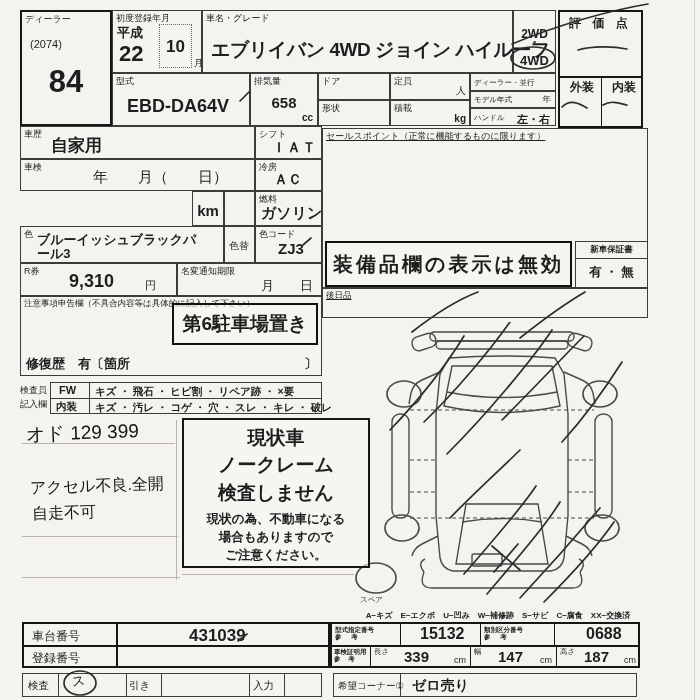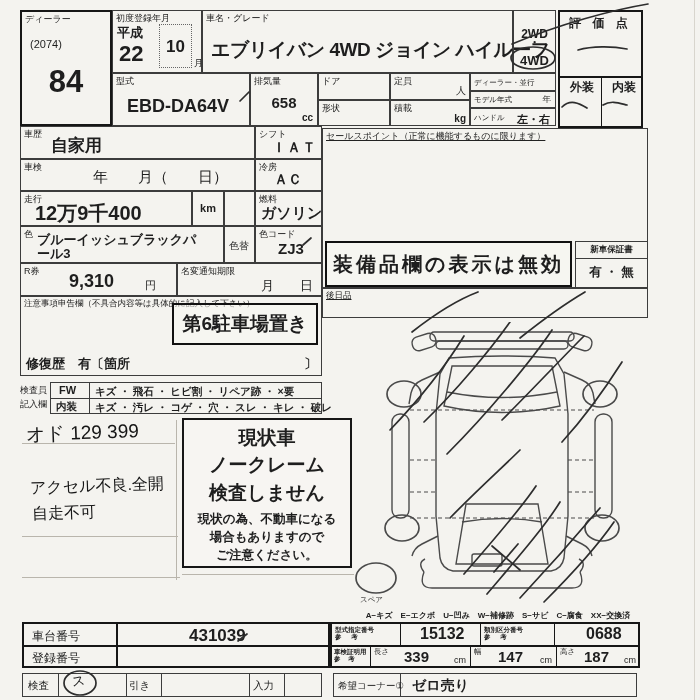--- a/index.html
+++ b/index.html
@@ -102,26 +102,22 @@
 
   <div class="cell" style="left:20px;top:159px;width:235px;height:32px">
     <span class="lbl">車検</span>
     <span class="val" style="top:8px;left:72px;font-size:15px;font-weight:500">年　　月（　　日）</span>
   </div>
   <div class="cell" style="left:255px;top:159px;width:67px;height:32px">
     <span class="lbl">冷房</span>
     <span class="val" style="top:11px;left:18px;font-size:14px">ＡＣ</span>
   </div>
 
-  <div class="cell" style="left:20px;top:191px;width:172px;height:35px">
-    <span class="lbl">走行</span>
-    <span class="val" style="top:8px;left:14px;font-size:20px">12万9千400</span>
-  </div>
   <div class="cell" style="left:192px;top:191px;width:32px;height:35px">
-    <span class="val center" style="top:10px;font-size:11px">km</span>
+    <span class="val center" style="top:10px;font-size:15px">km</span>
   </div>
   <div class="cell" style="left:224px;top:191px;width:31px;height:35px"></div>
   <div class="cell" style="left:255px;top:191px;width:67px;height:35px">
     <span class="lbl">燃料</span>
     <span class="val" style="top:12px;left:5px;font-size:15px">ガソリン</span>
   </div>
 
   <div class="cell" style="left:20px;top:226px;width:204px;height:37px">
     <span class="lbl">色</span>
     <span style="position:absolute;top:6px;left:16px;width:170px;font-size:13px;font-weight:600;line-height:14px">ブルーイッシュブラックパール3</span>
@@ -163,21 +159,21 @@
   </div>
 
   <div class="faint" style="left:22px;top:443px;width:153px;height:1px"></div>
   <div class="faint" style="left:22px;top:536px;width:156px;height:1px"></div>
   <div class="faint" style="left:22px;top:577px;width:158px;height:1px"></div>
   <div class="faint" style="left:176px;top:420px;width:1px;height:160px"></div>
   <div class="hand" style="left:26px;top:420px;font-size:19px">オド 129 399</div>
   <div class="hand" style="left:30px;top:476px;font-size:16px">アクセル不良.全開</div>
   <div class="hand" style="left:32px;top:503px;font-size:16px">自走不可</div>
 
-  <div class="cell thick" style="left:182px;top:418px;width:170px;height:150px;background:rgba(248,247,243,.6);z-index:3">
+  <div class="cell thick" style="left:182px;top:418px;width:188px;height:150px;background:rgba(248,247,243,.6);z-index:3">
     <span class="val center" style="top:5px;font-size:19px;font-weight:700">現状車</span>
     <span class="val center" style="top:32px;font-size:19px;font-weight:700">ノークレーム</span>
     <span class="val center" style="top:60px;font-size:19px;font-weight:700">検査しません</span>
     <span class="val center" style="top:91px;font-size:12.5px">現状の為、不動車になる</span>
     <span class="val center" style="top:109px;font-size:12.5px">場合もありますので</span>
     <span class="val center" style="top:127px;font-size:12.5px">ご注意ください。</span>
   </div>
   <div class="faint" style="left:182px;top:574px;width:172px;height:1px"></div>
 
   <div class="cell" style="left:322px;top:128px;width:326px;height:160px">

